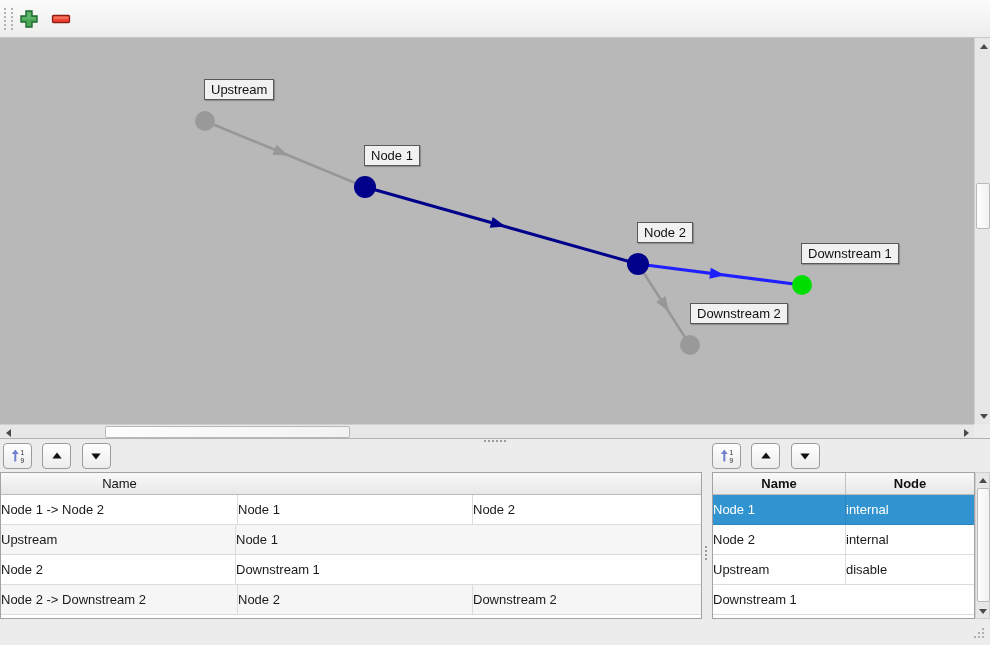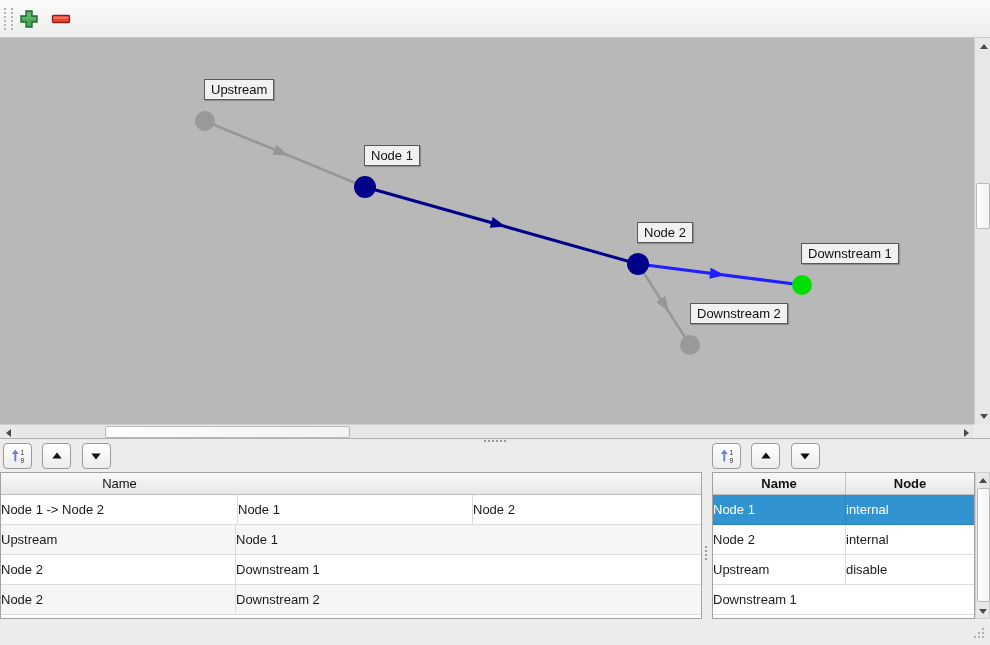--- a/index.html
+++ b/index.html
@@ -208,20 +208,21 @@
     </div>
     <div class="tr alt">
       <div class="td cL1">Upstream</div>
       <div class="td cL2">Node 1</div>
     </div>
     <div class="tr">
       <div class="td cL1">Node 2</div>
       <div class="td cL2">Downstream 1</div>
     </div>
     <div class="tr alt">
+      <div class="td cL0">Node 2 -&gt; Downstream 2</div>
       <div class="td cL1">Node 2</div>
       <div class="td cL2">Downstream 2</div>
     </div>
   </div>
 
   <div class="v-splitter-dots"></div>
 
   <div class="table table-right">
     <div class="thead">
       <div class="th th-bold cR0">Name</div>

